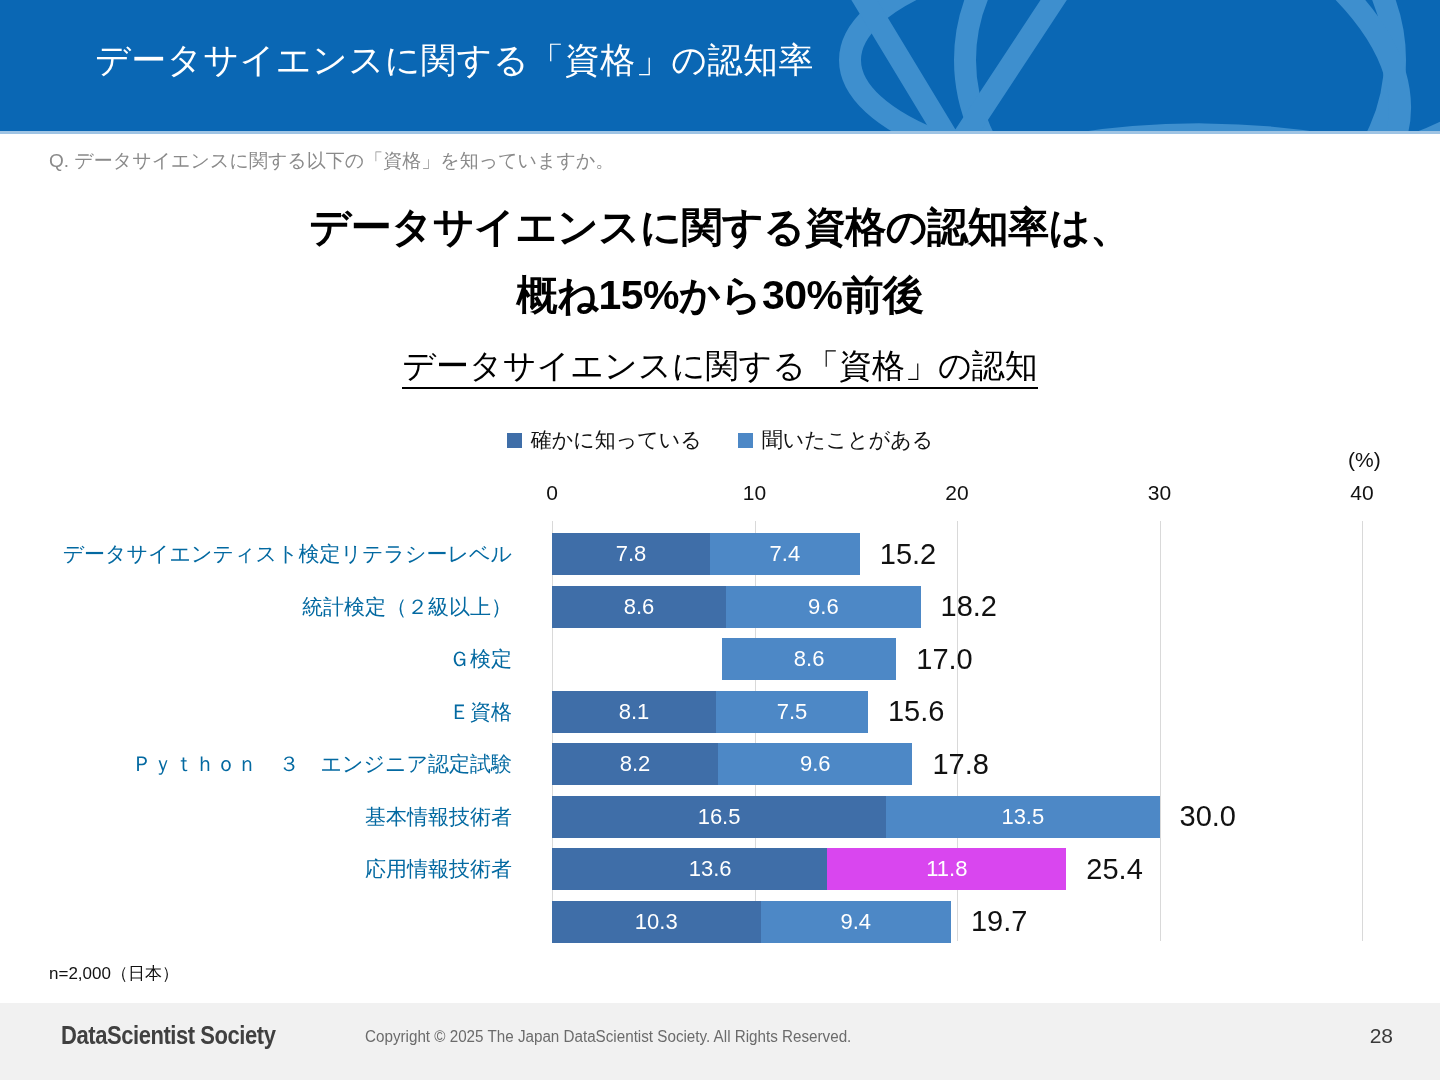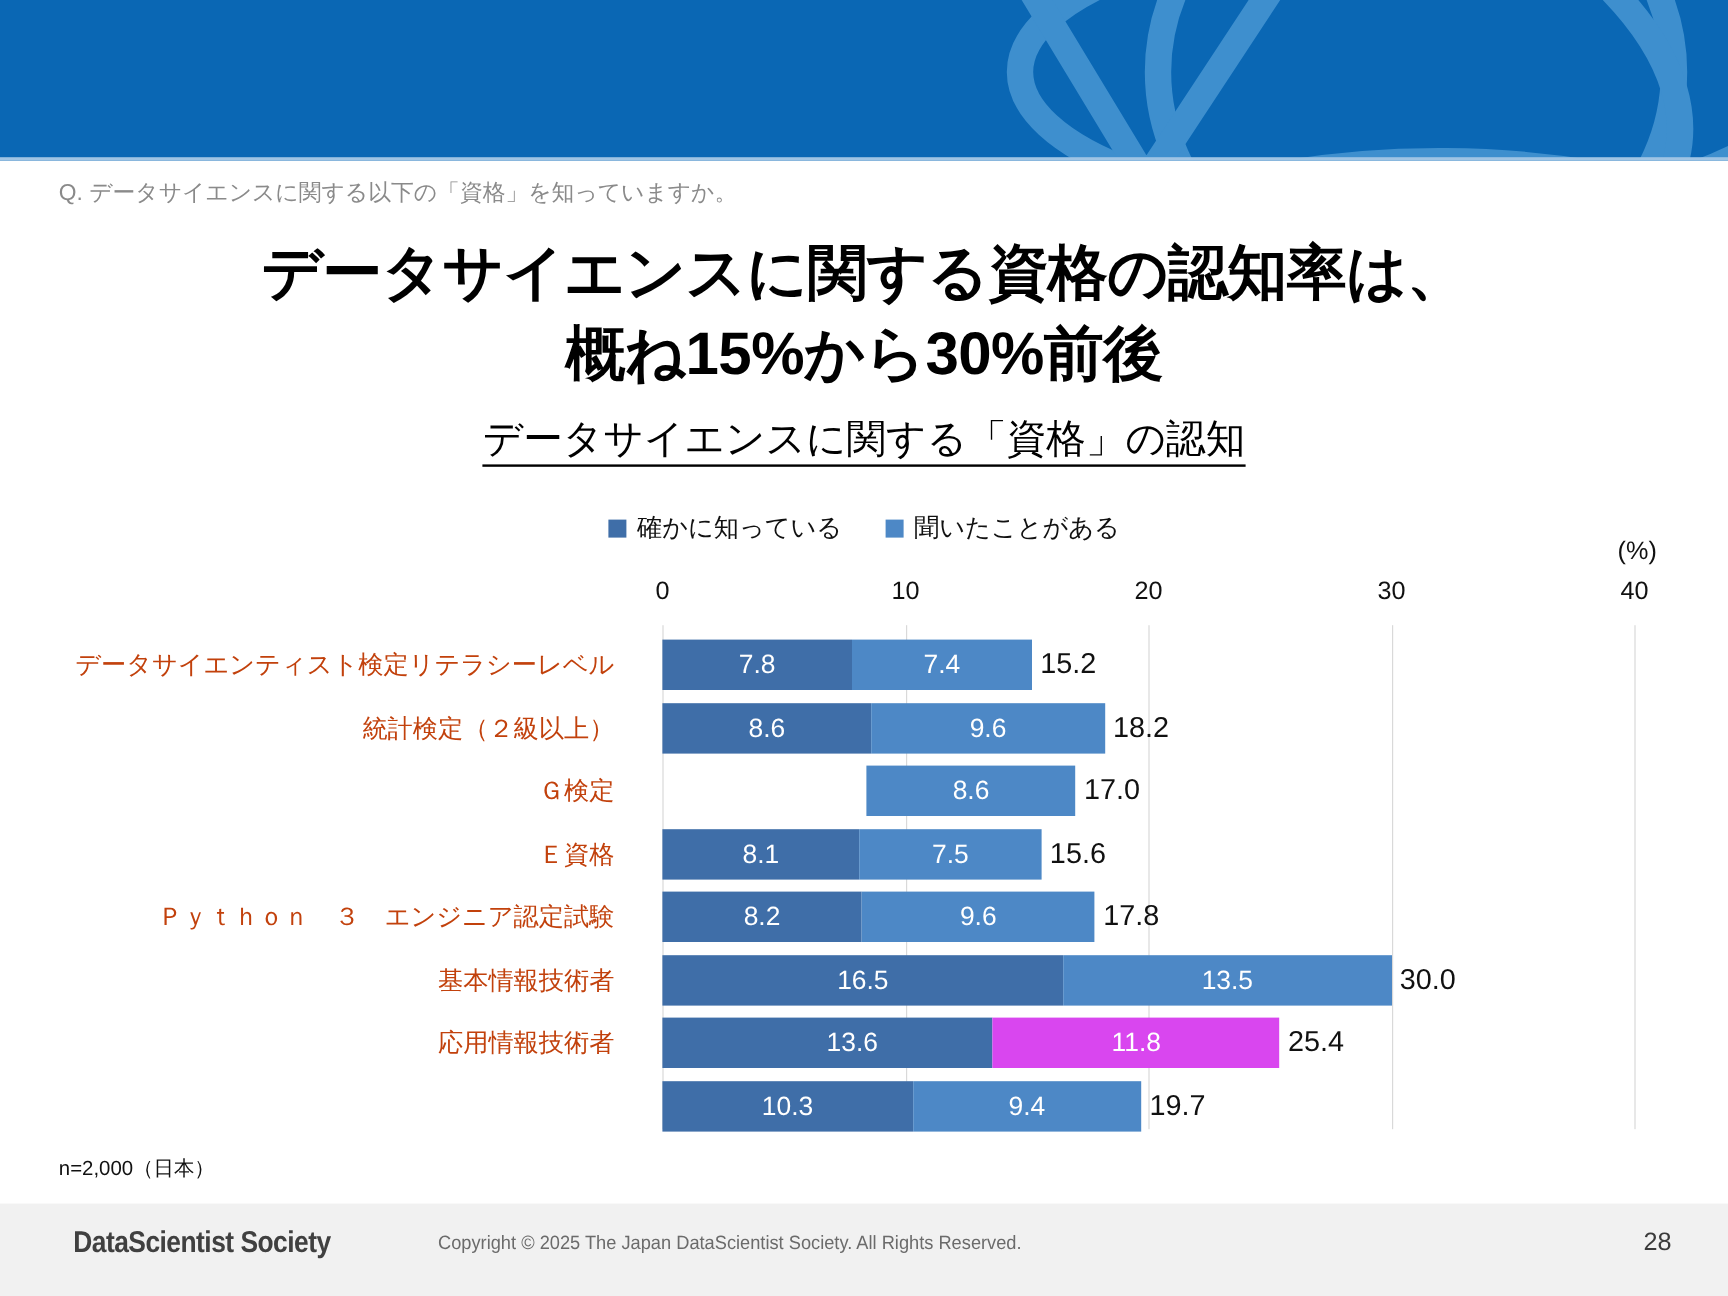--- a/index.html
+++ b/index.html
@@ -59,21 +59,21 @@
     color: #8a8a8a;
     white-space: nowrap;
   }
 
   
   .headline {
     position: absolute;
     left: 0; top: 193px;
     width: 1440px;
     text-align: center;
-    font-size: 50px;
+    font-size: 41px;
     font-weight: bold;
     color: #000000;
     line-height: 68px;
     letter-spacing: -0.5px;
   }
   .headline .line2 { display: block; }
 
   
   .chart-subtitle {
     position: absolute;
@@ -164,42 +164,42 @@
     overflow: visible;
   }
   .seg-a { background: #3F6EA8; }
   .seg-b { background: #4D88C6; }
   .total {
     position: absolute;
     top: 0;
     height: 42px;
     display: flex;
     align-items: center;
-    font-size: 24px;
-    color: #111;
-    white-space: nowrap;
-    padding-left: 7px;
+    font-size: 29px;
+    color: #111;
+    white-space: nowrap;
+    padding-left: 20px;
   }
   .cat-labels {
     position: absolute;
     left: 0;
     top: 521px;
     width: 530px;
     height: 420px;
   }
   .cat-label-item {
     position: absolute;
     right: 0;
     width: 530px;
     height: 42px;
     display: flex;
     align-items: center;
     justify-content: flex-end;
     font-size: 21px;
-    color: #c2410c;
+    color: #0369a1;
     white-space: nowrap;
     padding-right: 18px;
   }
 
   
   .note {
     position: absolute;
     left: 49px;
     top: 962px;
     font-size: 17px;
@@ -247,20 +247,21 @@
 <div class="header-banner">
   <svg class="header-deco" viewBox="0 0 660 134" preserveAspectRatio="none">
     <g fill="none" stroke="#3E8FCE" stroke-width="22">
       <ellipse cx="400" cy="60" rx="215" ry="190"></ellipse>
       <ellipse cx="400" cy="60" rx="330" ry="120"></ellipse>
       <path d="M60 -40 L175 150 L300 -40"></path>
       <path d="M540 -30 C620 40 640 110 600 170"></path>
       <path d="M170 175 C330 120 520 120 680 180"></path>
     </g>
   </svg>
+  <div class="header-title">データサイエンスに関する「資格」の認知率</div>
 </div>
 <div class="header-underline"></div>
 
 <div class="question-line">Q. データサイエンスに関する以下の「資格」を知っていますか。</div>
 
 <div class="headline">
   <span>データサイエンスに関する資格の認知率は、</span>
   <span class="line2">概ね15%から30%前後</span>
 </div>
 

